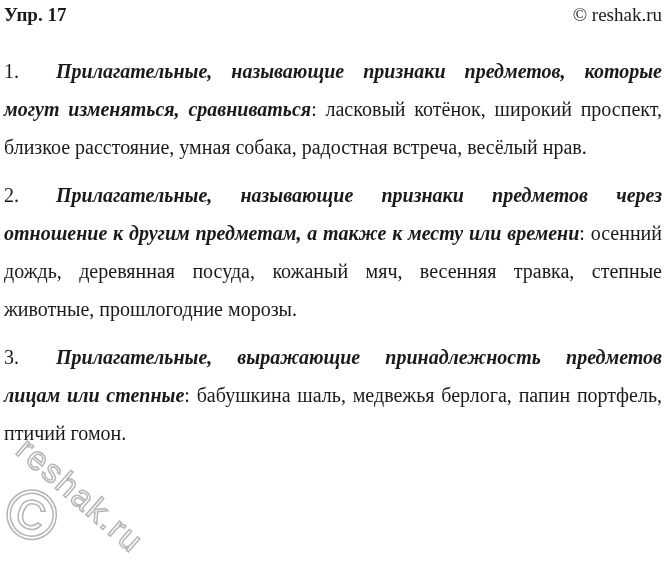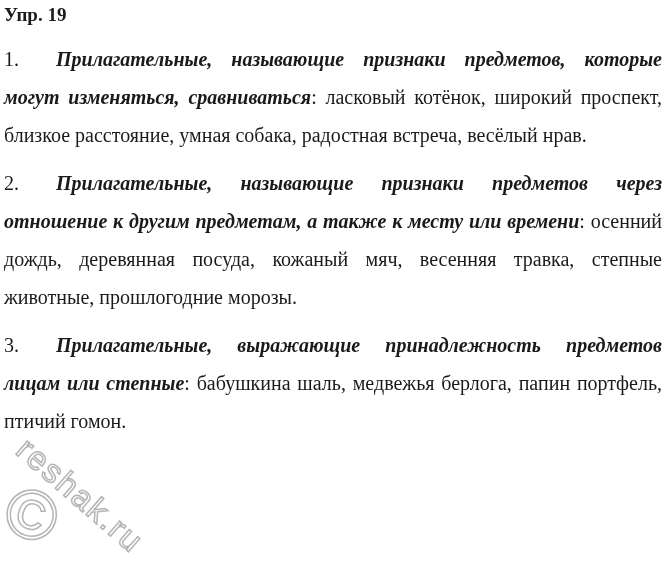--- a/index.html
+++ b/index.html
@@ -29,21 +29,21 @@
     font-size: 19px;
     line-height: 23px;
   }
   .exercise {
     font-weight: bold;
   }
   .copyright {
     font-size: 19px;
   }
   .content {
-    margin-top: 14px;
+    margin-top: 26px;
     font-size: 20px;
     line-height: 38px;
     text-align: justify;
   }
   p.para {
     margin: 0 0 10px 0;
   }
   .marker {
     display: inline-block;
     width: 52px;
@@ -96,21 +96,22 @@
     color: rgba(255, 255, 255, 0.55);
     -webkit-text-stroke: 1.5px #b5b5b5;
   }
 </style>
 </head>
 <body>
 
 <div class="page">
 
   <div class="header">
-    <span class="exercise">Упр. 19</span>
+    <span class="exercise">Упр. 17</span>
+    <span class="copyright">© reshak.ru</span>
   </div>
 
   <div class="content">
 
     <p class="para"><span class="marker">1.</span><span class="def">Прилагательные, называющие признаки предметов, которые могут изменяться, сравниваться</span><span class="examples">: ласковый котёнок, широкий проспект, близкое расстояние, умная собака, радостная встреча, весёлый нрав.</span></p>
 
     <p class="para"><span class="marker">2.</span><span class="def">Прилагательные, называющие признаки предметов через отношение к другим предметам, а также к месту или времени</span><span class="examples">: осенний дождь, деревянная посуда, кожаный мяч, весенняя травка, степные животные, прошлогодние морозы.</span></p>
 
     <p class="para"><span class="marker">3.</span><span class="def">Прилагательные, выражающие принадлежность предметов лицам или степные</span><span class="examples">: бабушкина шаль, медвежья берлога, папин портфель, птичий гомон.</span></p>
 

